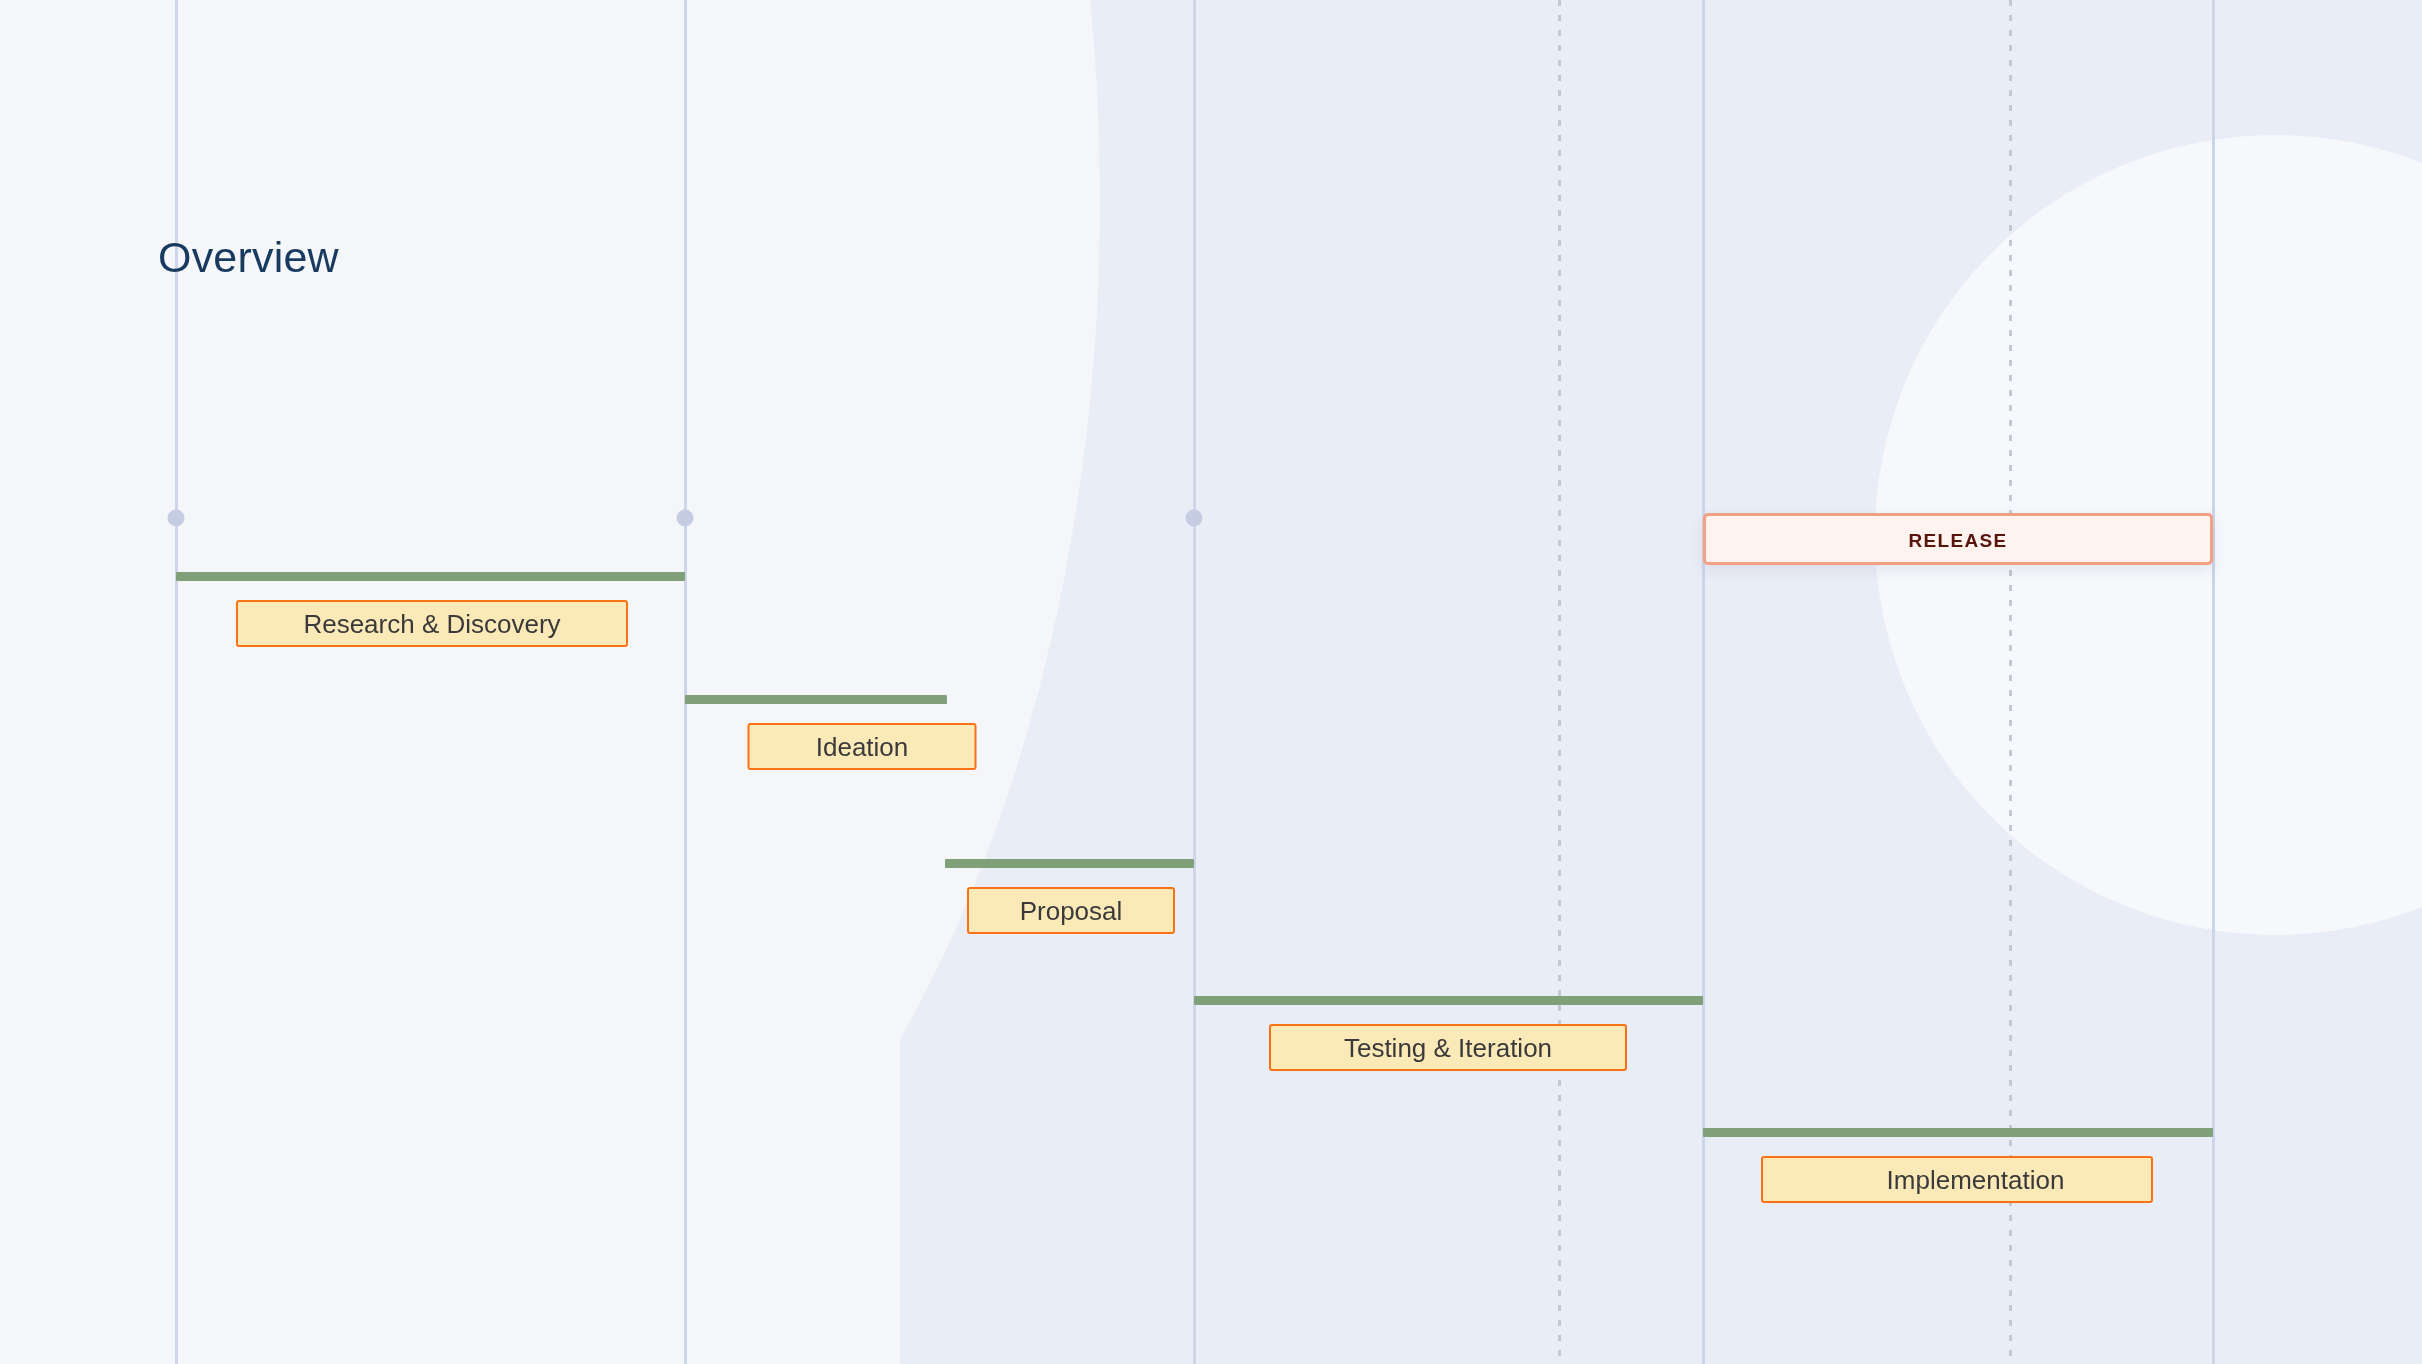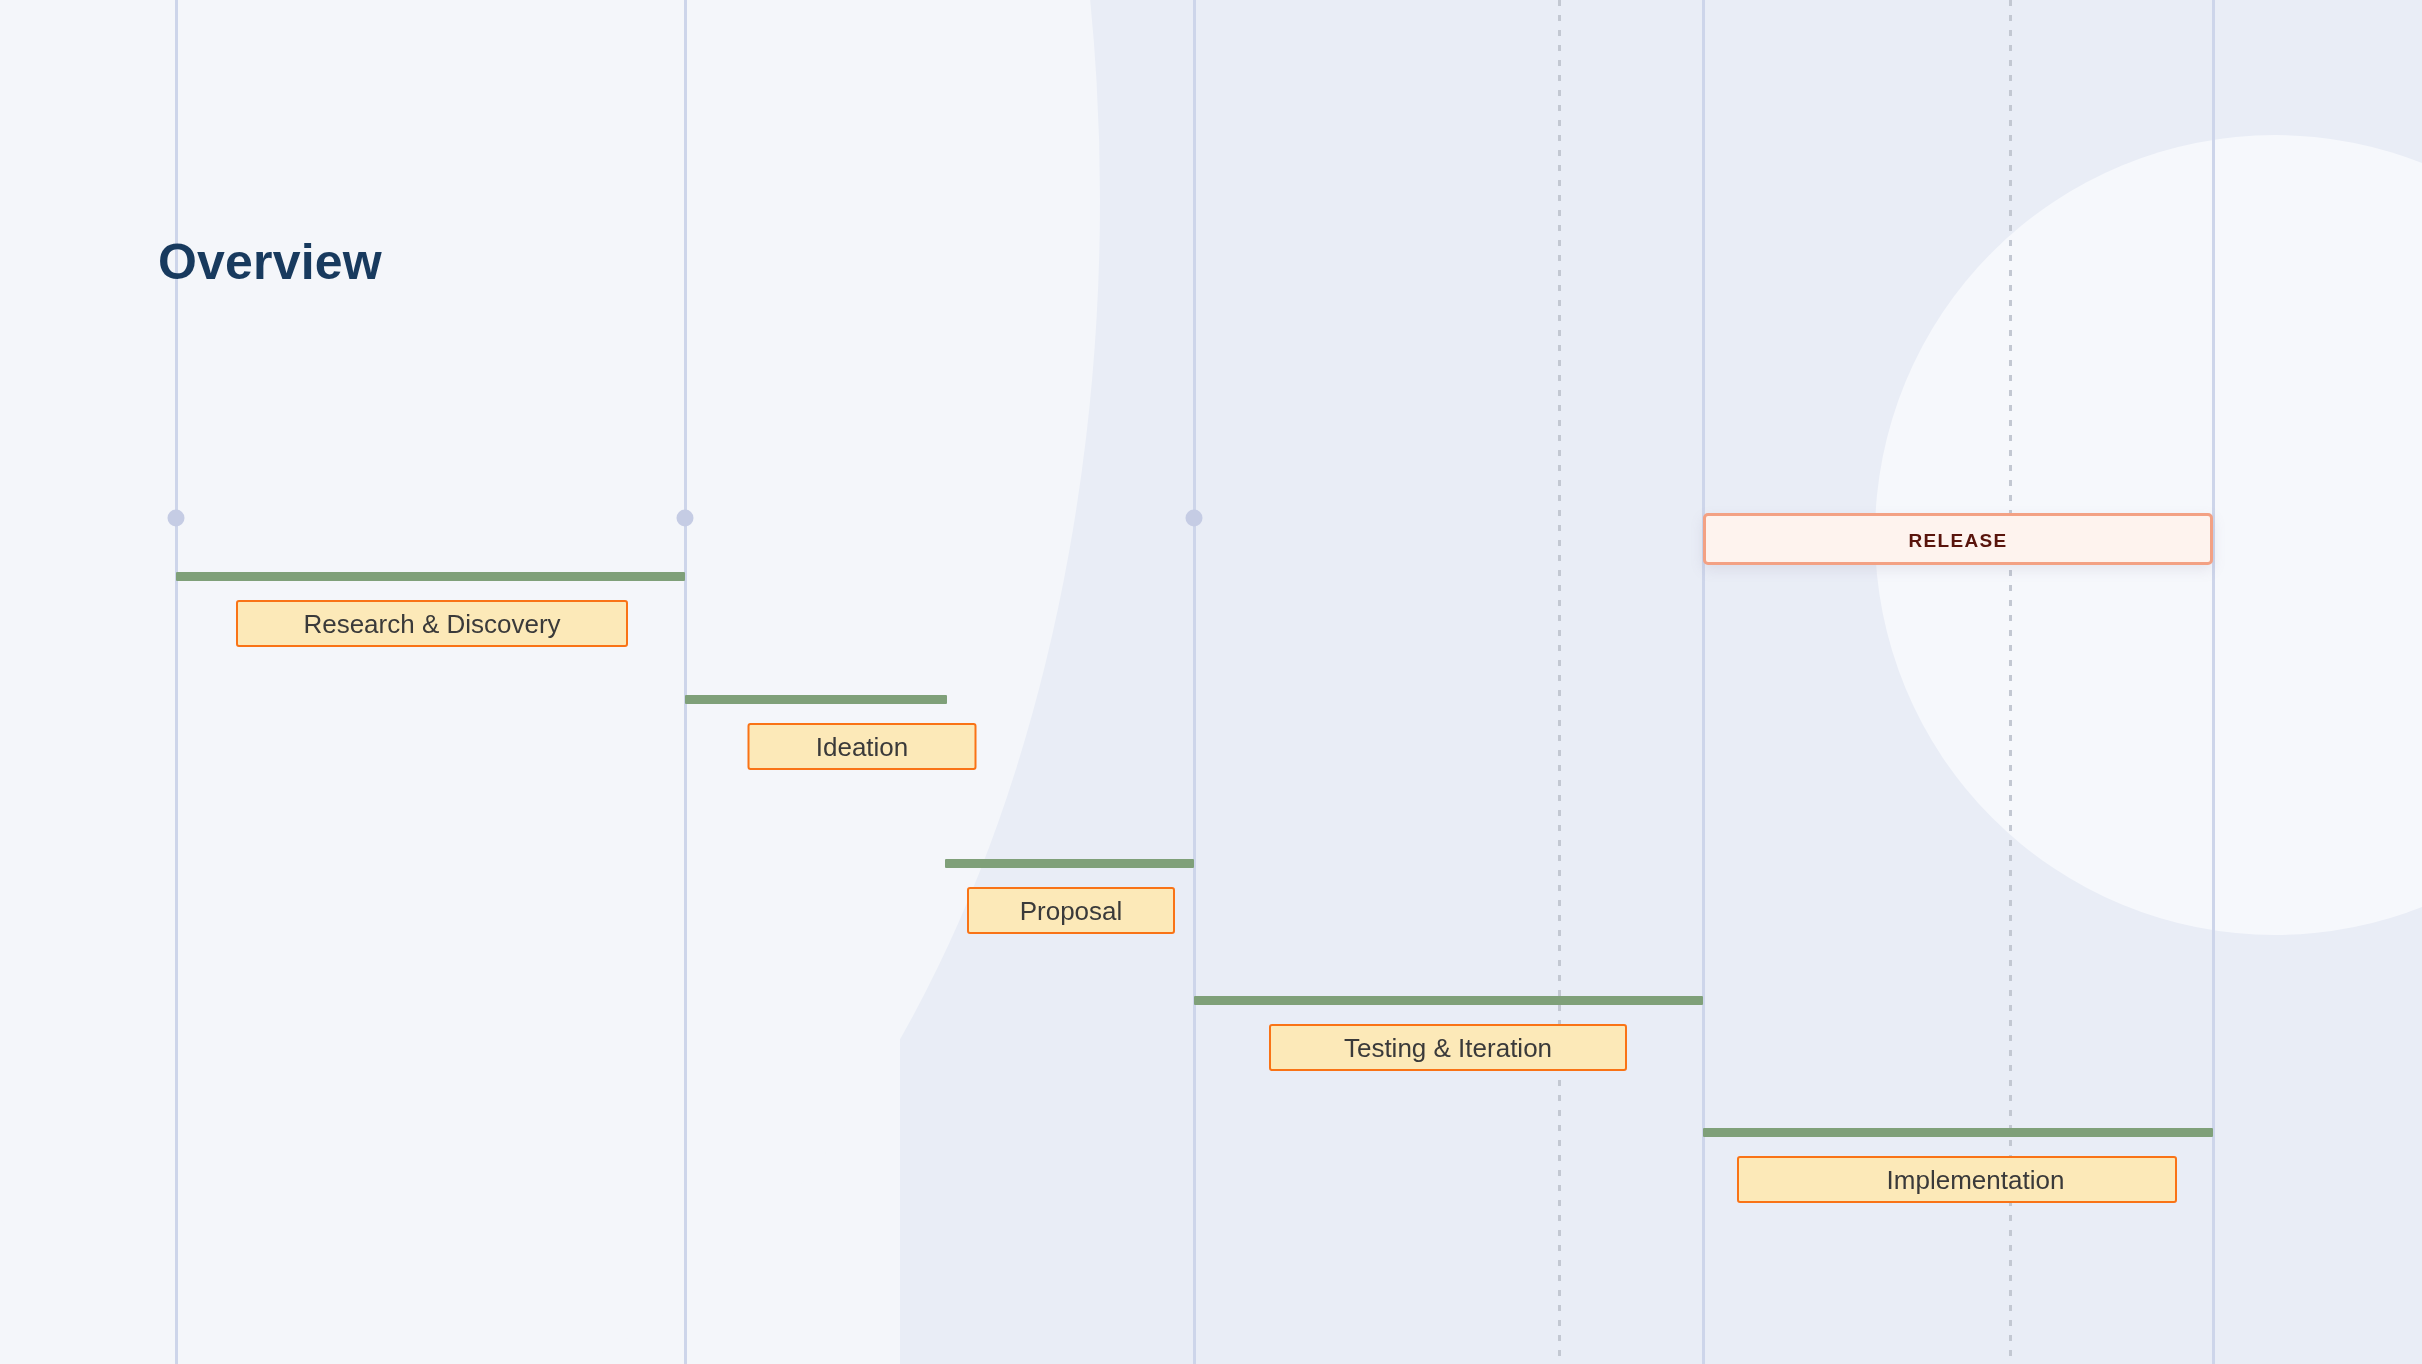--- a/index.html
+++ b/index.html
@@ -72,22 +72,22 @@
     background-image: linear-gradient(to bottom, #C3C8D2 0 6px, rgba(0,0,0,0) 6px 15px);
     background-size: 3px 15px;
     background-repeat: repeat-y;
   }
 
   
   .page-title {
     position: absolute;
     left: 158px;
     top: 233px;
-    font-size: 50px;
-    font-weight: 700;
+    font-size: 43px;
+    font-weight: 400;
     color: #183A5E;
     letter-spacing: 0.2px;
     white-space: nowrap;
   }
 
   
   .milestone-dot {
     position: absolute;
     width: 17px;
     height: 17px;
@@ -164,17 +164,17 @@
       <div class="milestone-dot" style="left: 1194px; top: 518px;"></div>
       <div class="task-bar" style="left: 176px; top: 572px; width: 509px;"></div>
       <div class="task-label" style="left: 432px; top: 600px; width: 392px;">Research &amp; Discovery</div>
       <div class="task-bar" style="left: 685px; top: 695px; width: 262px;"></div>
       <div class="task-label" style="left: 816px; top: 723px; width: 229px; margin-left: 46px;">Ideation</div>
       <div class="task-bar" style="left: 945px; top: 859px; width: 249px;"></div>
       <div class="task-label" style="left: 1071px; top: 887px; width: 208px;">Proposal</div>
       <div class="task-bar" style="left: 1194px; top: 996px; width: 509px;"></div>
       <div class="task-label" style="left: 1448px; top: 1024px; width: 358px;">Testing &amp; Iteration</div>
       <div class="task-bar" style="left: 1703px; top: 1128px; width: 510px;"></div>
-      <div class="task-label" style="left: 1957px; top: 1156px; width: 440px; padding-left: 37px;">Implementation</div>
+      <div class="task-label" style="left: 1957px; top: 1156px; width: 392px; padding-left: 37px;">Implementation</div>
       <div class="release-box" style="left: 1703px; top: 513px; width: 510px;">RELEASE</div>
     </div>
 
 </div>
 
 </body></html>

